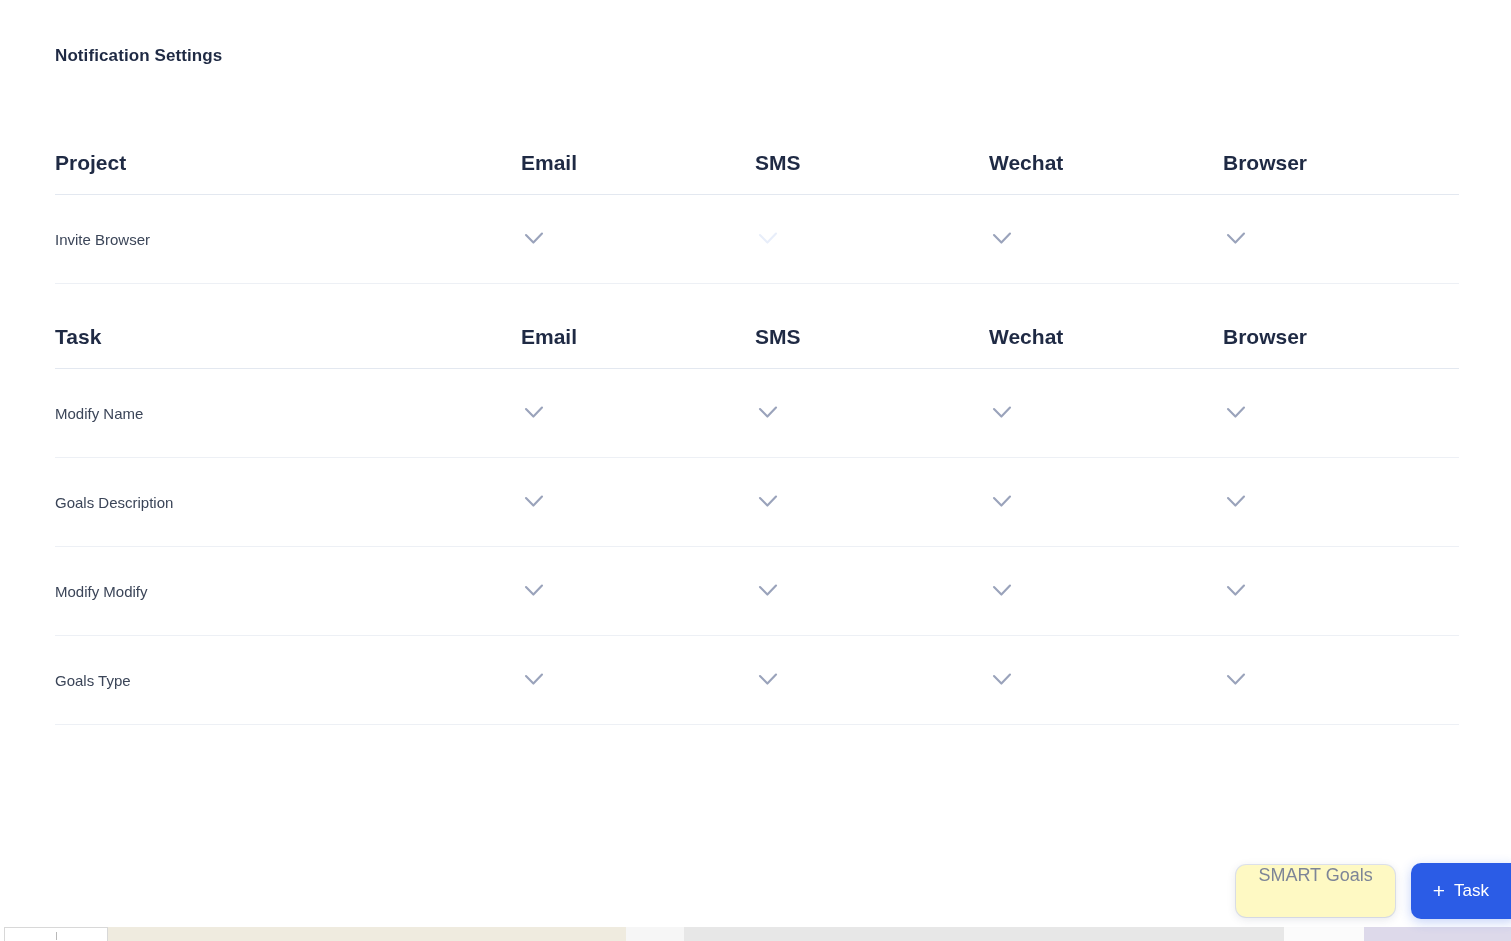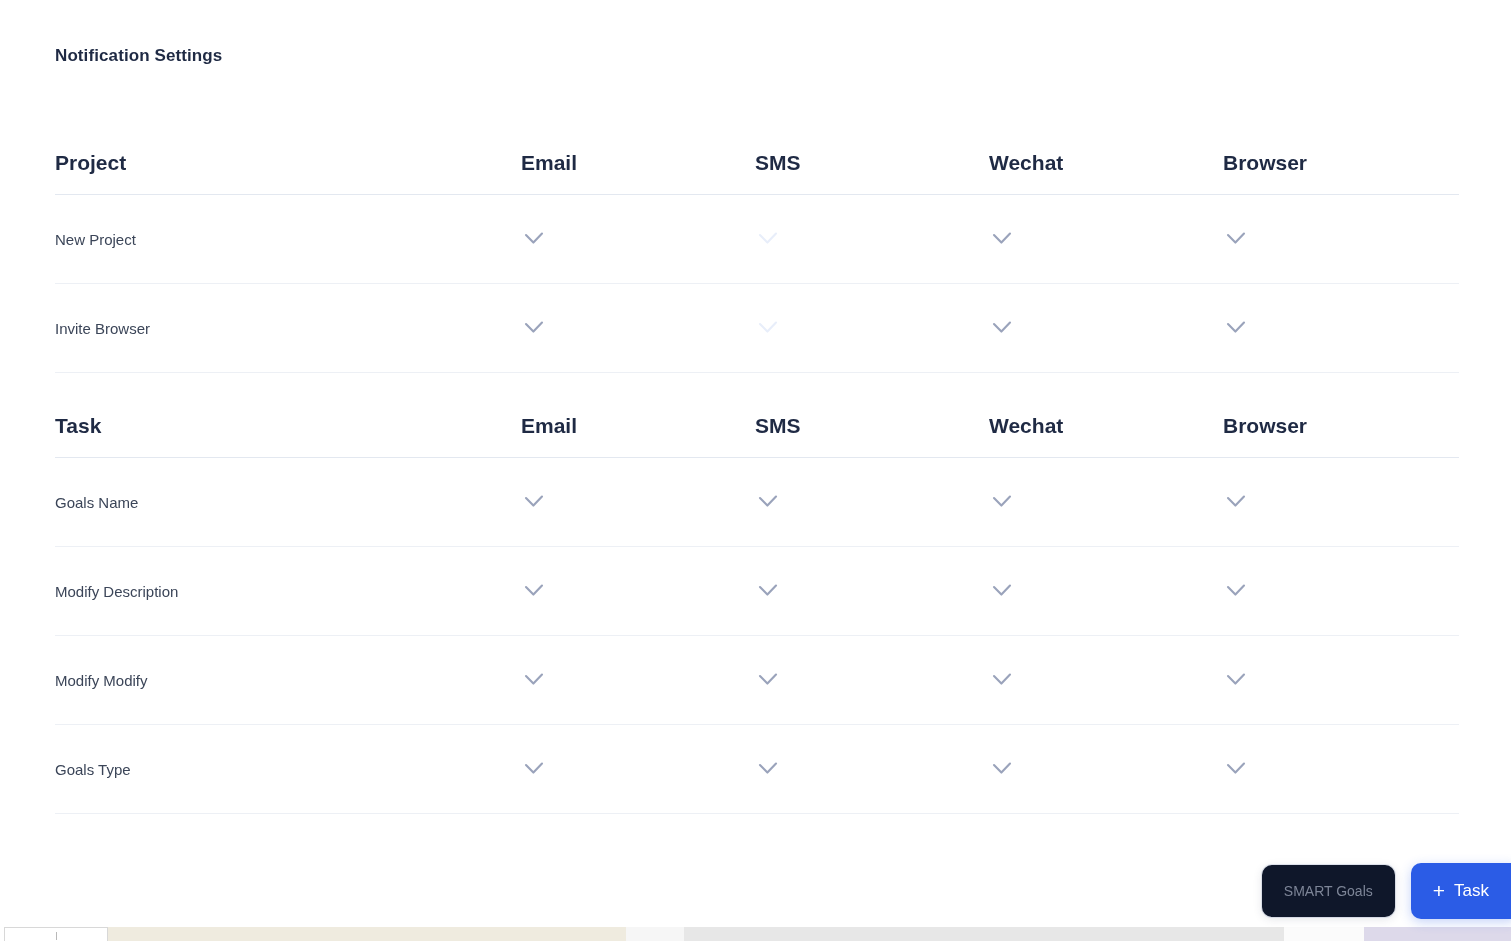--- a/index.html
+++ b/index.html
@@ -102,25 +102,25 @@
     right: 0px;
     bottom: 22px;
     display: flex;
     align-items: center;
     gap: 16px;
     z-index: 30;
   }
   .smart-goals {
     height: 52px;
     display: flex;
-    align-items: center;
+    align-items: flex-start;
     padding: 0 22px;
-    background: #0f172a;
+    background: #fef9c3;
     color: #7d8597;
-    font-size: 14px;
+    font-size: 18px;
     border-radius: 10px;
     box-shadow: 0 2px 10px rgba(40,50,80,0.13), 0 0 0 1px rgba(225,229,238,0.9);
     white-space: nowrap;
     cursor: pointer;
   }
   .task-btn {
     height: 56px;
     display: flex;
     align-items: center;
     gap: 9px;
@@ -195,35 +195,20 @@
           <tr>
             <th>Project</th>
             <th>Email</th>
             <th>SMS</th>
             <th>Wechat</th>
             <th>Browser</th>
           </tr>
         </thead>
         <tbody>
           <tr>
-            <td>New Project</td>
-            <td><span class="chk on"><svg width="26" height="26" viewBox="0 0 26 26" fill="none" stroke-width="2.1" stroke-linecap="round" stroke-linejoin="round">
-                  <path d="M5 10 L12.4 17.6 L21 8.6"></path>
-                </svg></span></td>
-            <td><span class="chk off"><svg width="26" height="26" viewBox="0 0 26 26" fill="none" stroke-width="2.1" stroke-linecap="round" stroke-linejoin="round">
-                  <path d="M5 10 L12.4 17.6 L21 8.6"></path>
-                </svg></span></td>
-            <td><span class="chk on"><svg width="26" height="26" viewBox="0 0 26 26" fill="none" stroke-width="2.1" stroke-linecap="round" stroke-linejoin="round">
-                  <path d="M5 10 L12.4 17.6 L21 8.6"></path>
-                </svg></span></td>
-            <td><span class="chk on"><svg width="26" height="26" viewBox="0 0 26 26" fill="none" stroke-width="2.1" stroke-linecap="round" stroke-linejoin="round">
-                  <path d="M5 10 L12.4 17.6 L21 8.6"></path>
-                </svg></span></td>
-          </tr>
-          <tr>
             <td>Invite Browser</td>
             <td><span class="chk on"><svg width="26" height="26" viewBox="0 0 26 26" fill="none" stroke-width="2.1" stroke-linecap="round" stroke-linejoin="round">
                   <path d="M5 10 L12.4 17.6 L21 8.6"></path>
                 </svg></span></td>
             <td><span class="chk off"><svg width="26" height="26" viewBox="0 0 26 26" fill="none" stroke-width="2.1" stroke-linecap="round" stroke-linejoin="round">
                   <path d="M5 10 L12.4 17.6 L21 8.6"></path>
                 </svg></span></td>
             <td><span class="chk on"><svg width="26" height="26" viewBox="0 0 26 26" fill="none" stroke-width="2.1" stroke-linecap="round" stroke-linejoin="round">
                   <path d="M5 10 L12.4 17.6 L21 8.6"></path>
                 </svg></span></td>
@@ -246,36 +231,36 @@
           <tr>
             <th>Task</th>
             <th>Email</th>
             <th>SMS</th>
             <th>Wechat</th>
             <th>Browser</th>
           </tr>
         </thead>
         <tbody>
           <tr>
-            <td>Goals Name</td>
-            <td><span class="chk on"><svg width="26" height="26" viewBox="0 0 26 26" fill="none" stroke-width="2.1" stroke-linecap="round" stroke-linejoin="round">
-                  <path d="M5 10 L12.4 17.6 L21 8.6"></path>
-                </svg></span></td>
-            <td><span class="chk on"><svg width="26" height="26" viewBox="0 0 26 26" fill="none" stroke-width="2.1" stroke-linecap="round" stroke-linejoin="round">
-                  <path d="M5 10 L12.4 17.6 L21 8.6"></path>
-                </svg></span></td>
-            <td><span class="chk on"><svg width="26" height="26" viewBox="0 0 26 26" fill="none" stroke-width="2.1" stroke-linecap="round" stroke-linejoin="round">
-                  <path d="M5 10 L12.4 17.6 L21 8.6"></path>
-                </svg></span></td>
-            <td><span class="chk on"><svg width="26" height="26" viewBox="0 0 26 26" fill="none" stroke-width="2.1" stroke-linecap="round" stroke-linejoin="round">
-                  <path d="M5 10 L12.4 17.6 L21 8.6"></path>
-                </svg></span></td>
-          </tr>
-          <tr>
-            <td>Modify Description</td>
+            <td>Modify Name</td>
+            <td><span class="chk on"><svg width="26" height="26" viewBox="0 0 26 26" fill="none" stroke-width="2.1" stroke-linecap="round" stroke-linejoin="round">
+                  <path d="M5 10 L12.4 17.6 L21 8.6"></path>
+                </svg></span></td>
+            <td><span class="chk on"><svg width="26" height="26" viewBox="0 0 26 26" fill="none" stroke-width="2.1" stroke-linecap="round" stroke-linejoin="round">
+                  <path d="M5 10 L12.4 17.6 L21 8.6"></path>
+                </svg></span></td>
+            <td><span class="chk on"><svg width="26" height="26" viewBox="0 0 26 26" fill="none" stroke-width="2.1" stroke-linecap="round" stroke-linejoin="round">
+                  <path d="M5 10 L12.4 17.6 L21 8.6"></path>
+                </svg></span></td>
+            <td><span class="chk on"><svg width="26" height="26" viewBox="0 0 26 26" fill="none" stroke-width="2.1" stroke-linecap="round" stroke-linejoin="round">
+                  <path d="M5 10 L12.4 17.6 L21 8.6"></path>
+                </svg></span></td>
+          </tr>
+          <tr>
+            <td>Goals Description</td>
             <td><span class="chk on"><svg width="26" height="26" viewBox="0 0 26 26" fill="none" stroke-width="2.1" stroke-linecap="round" stroke-linejoin="round">
                   <path d="M5 10 L12.4 17.6 L21 8.6"></path>
                 </svg></span></td>
             <td><span class="chk on"><svg width="26" height="26" viewBox="0 0 26 26" fill="none" stroke-width="2.1" stroke-linecap="round" stroke-linejoin="round">
                   <path d="M5 10 L12.4 17.6 L21 8.6"></path>
                 </svg></span></td>
             <td><span class="chk on"><svg width="26" height="26" viewBox="0 0 26 26" fill="none" stroke-width="2.1" stroke-linecap="round" stroke-linejoin="round">
                   <path d="M5 10 L12.4 17.6 L21 8.6"></path>
                 </svg></span></td>
             <td><span class="chk on"><svg width="26" height="26" viewBox="0 0 26 26" fill="none" stroke-width="2.1" stroke-linecap="round" stroke-linejoin="round">

